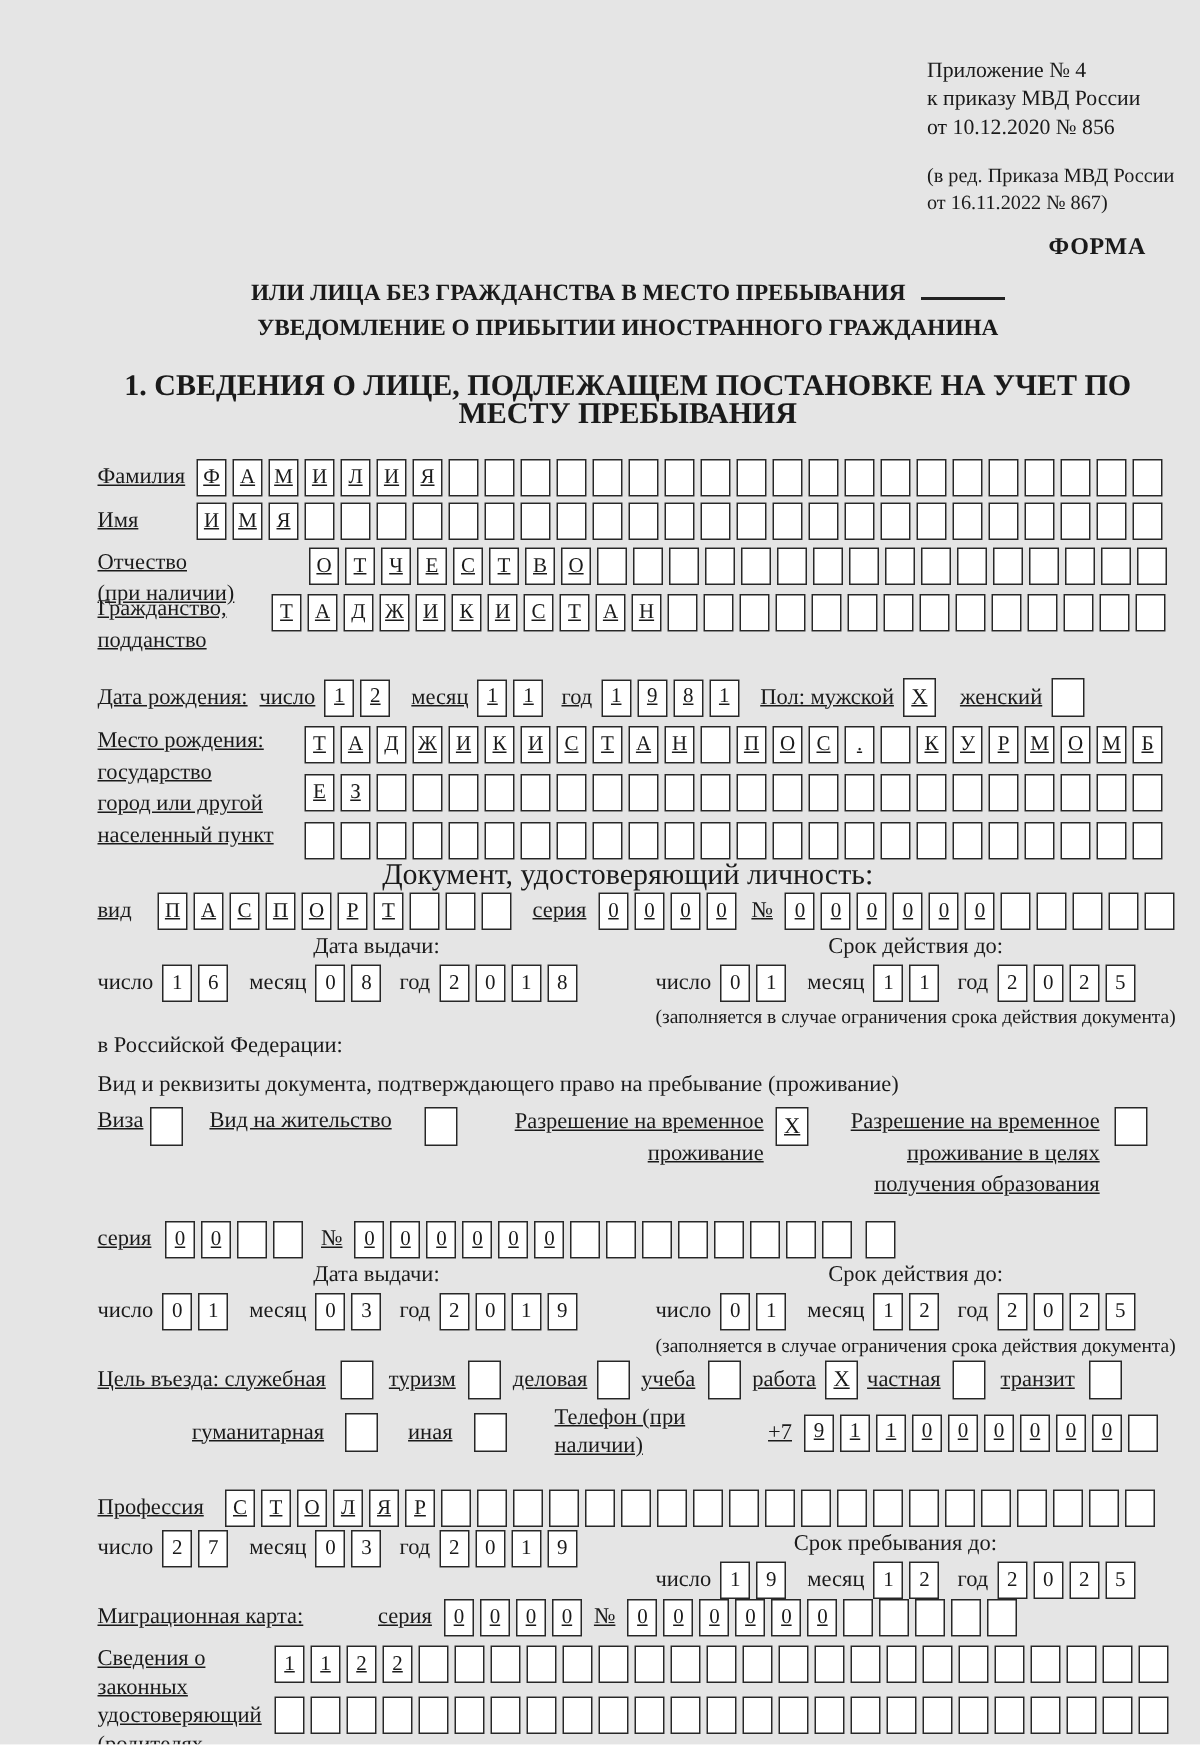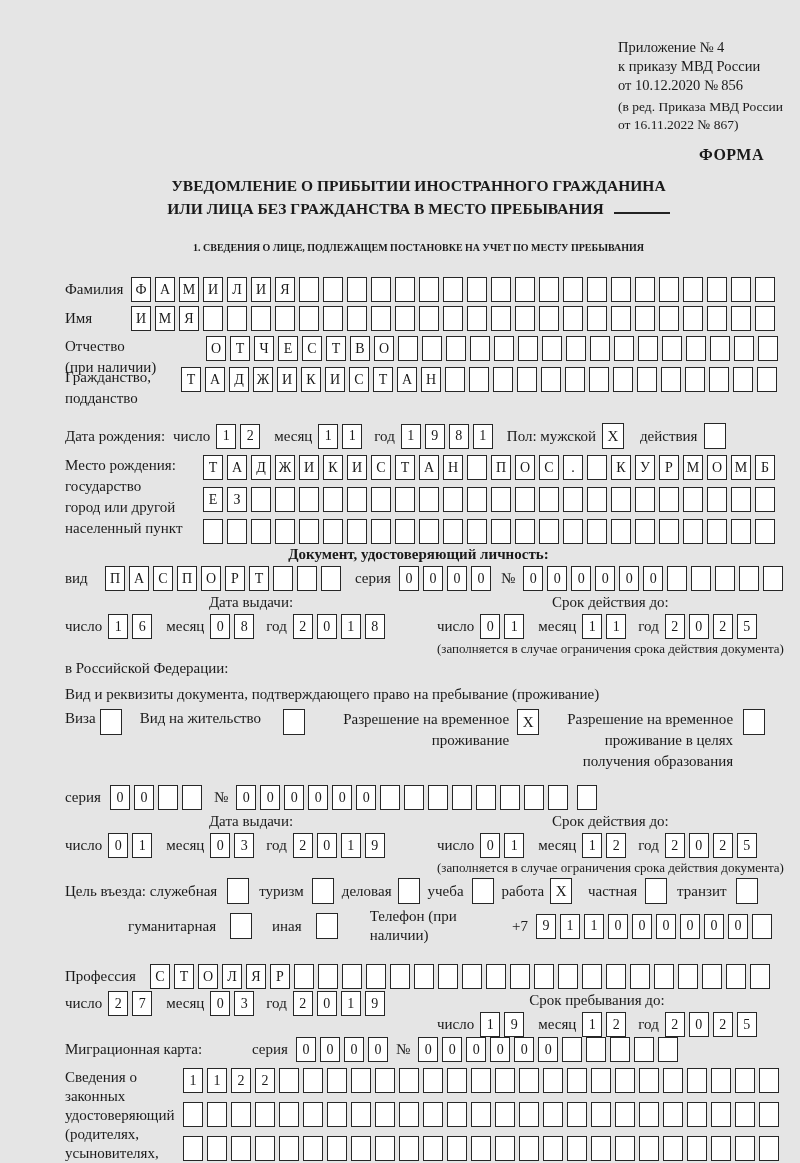--- a/index.html
+++ b/index.html
@@ -7,44 +7,44 @@
     width:800px;height:1163px;box-sizing:border-box;
     padding:38px 28px 0 65px;
     background:#e5e5e5;color:#1a1a1a;
     font-family:"Liberation Serif", serif;
     font-size:15px;line-height:19px;
     position:relative;overflow:hidden;
   }
   .hdr{margin-left:553px;white-space:nowrap;}
   .hl{font-size:14.5px;line-height:19px;}
   .hl.small{font-size:13.5px;line-height:18px;}
-  .rev{margin-top:3px;}
+  .rev{margin-top:13px;}
   .forma{margin-top:12px;text-align:right;padding-right:8px;font-weight:bold;font-size:16px;line-height:18px;letter-spacing:.5px;}
   .title{margin-top:10px;text-align:center;font-weight:bold;font-size:15.5px;line-height:23px;}
   .t-ul{display:inline-block;width:56px;border-bottom:2.2px solid #222;margin-left:10px;height:12px;}
-  .sec{margin-top:18px;text-align:center;font-weight:bold;font-size:10px;line-height:19px;}
-  .frow{display:flex;align-items:center;}
+  .sec{margin-top:18px;text-align:center;font-weight:bold;font-size:20px;line-height:19px;}
+  .frow{display:flex;align-items:center;text-decoration:underline;}
   .fs{align-items:flex-start;}
   .lab{flex:none;}
   .lab2{flex:none;line-height:21px;}
   .labcol{flex:none;line-height:21px;}
   .cells{display:flex;gap:4px;flex:none;}
   .cell{
     width:20px;height:25px;flex:none;box-sizing:border-box;
     border:1.6px solid #272727;background:#fff;
     display:flex;align-items:center;justify-content:center;
     font-size:14px;line-height:1;
   }
   .checkbox{
     width:22px;height:26px;flex:none;box-sizing:border-box;
     border:1.6px solid #272727;background:#fff;
     display:flex;align-items:center;justify-content:center;
     font-size:15px;line-height:1;
   }
-  .docheading{margin-top:1px;text-align:center;font-weight:bold;font-size:15px;line-height:18px;}
+  .docheading{margin-top:1px;text-align:center;font-weight:normal;font-size:20px;line-height:18px;}
   .dates{display:flex;align-items:flex-start;}
   .dgroup{display:flex;flex-direction:column;flex:none;}
   .dcap{text-align:center;margin-bottom:3px;line-height:18px;}
   .dline{display:flex;align-items:center;}
   .dnote{font-size:13px;line-height:17px;text-align:center;margin-top:1px;white-space:nowrap;}
   .plain{line-height:22px;}
   .ckt{flex:none;text-align:right;font-size:15px;line-height:21px;}
   .mr6{margin-right:6px;}
 </style>
 </head>
@@ -58,22 +58,22 @@
     <div class="hl">от 10.12.2020 № 856</div>
     <div class="rev">
       <div class="hl small">(в ред. Приказа МВД России</div>
       <div class="hl small">от 16.11.2022 № 867)</div>
     </div>
   </div>
 
   <div class="forma">ФОРМА</div>
 
   <div class="title">
+    <div><span>ИЛИ ЛИЦА БЕЗ ГРАЖДАНСТВА В МЕСТО ПРЕБЫВАНИЯ</span><span class="t-ul"></span></div>
     <div>УВЕДОМЛЕНИЕ О ПРИБЫТИИ ИНОСТРАННОГО ГРАЖДАНИНА</div>
-    <div><span>ИЛИ ЛИЦА БЕЗ ГРАЖДАНСТВА В МЕСТО ПРЕБЫВАНИЯ</span><span class="t-ul"></span></div>
   </div>
 
   <div class="sec">1. СВЕДЕНИЯ О ЛИЦЕ, ПОДЛЕЖАЩЕМ ПОСТАНОВКЕ НА УЧЕТ ПО МЕСТУ ПРЕБЫВАНИЯ</div>
 
   <div class="frow" style="margin-top:20px">
     <div class="lab" style="width:66px">Фамилия</div>
     <div class="cells">
         <div class="cell">Ф</div>
         <div class="cell">А</div>
         <div class="cell">М</div>
@@ -218,21 +218,21 @@
       </div>
     <span class="mr6" style="margin-left:12px">год</span>
     <div class="cells">
         <div class="cell">1</div>
         <div class="cell">9</div>
         <div class="cell">8</div>
         <div class="cell">1</div>
       </div>
     <span class="mr6" style="margin-left:14px">Пол: мужской</span>
     <div class="checkbox">X</div>
-    <span class="mr6" style="margin-left:16px">действия</span>
+    <span class="mr6" style="margin-left:16px">женский</span>
     <div class="checkbox"></div>
   </div>
 
   <div class="frow fs" style="margin-top:6px">
     <div class="labcol" style="width:138px">
       <div>Место рождения:</div>
       <div>государство</div>
       <div>город или другой</div>
       <div>населенный пункт</div>
     </div>
@@ -501,21 +501,21 @@
     <span>Цель въезда: служебная</span>
     <div class="checkbox" style="margin-left:10px"></div>
     <span style="margin-left:10px">туризм</span>
     <div class="checkbox" style="margin-left:8px"></div>
     <span style="margin-left:8px">деловая</span>
     <div class="checkbox" style="margin-left:6px"></div>
     <span style="margin-left:8px">учеба</span>
     <div class="checkbox" style="margin-left:8px"></div>
     <span style="margin-left:8px">работа</span>
     <div class="checkbox" style="margin-left:6px">X</div>
-    <span style="margin-left:16px">частная</span>
+    <span style="margin-left:6px">частная</span>
     <div class="checkbox" style="margin-left:8px"></div>
     <span style="margin-left:10px">транзит</span>
     <div class="checkbox" style="margin-left:10px"></div>
   </div>
 
   <div class="frow" style="margin-top:3px;margin-left:63px">
     <span>гуманитарная</span>
     <div class="checkbox" style="margin-left:14px"></div>
     <span style="margin-left:20px">иная</span>
     <div class="checkbox" style="margin-left:14px"></div>

